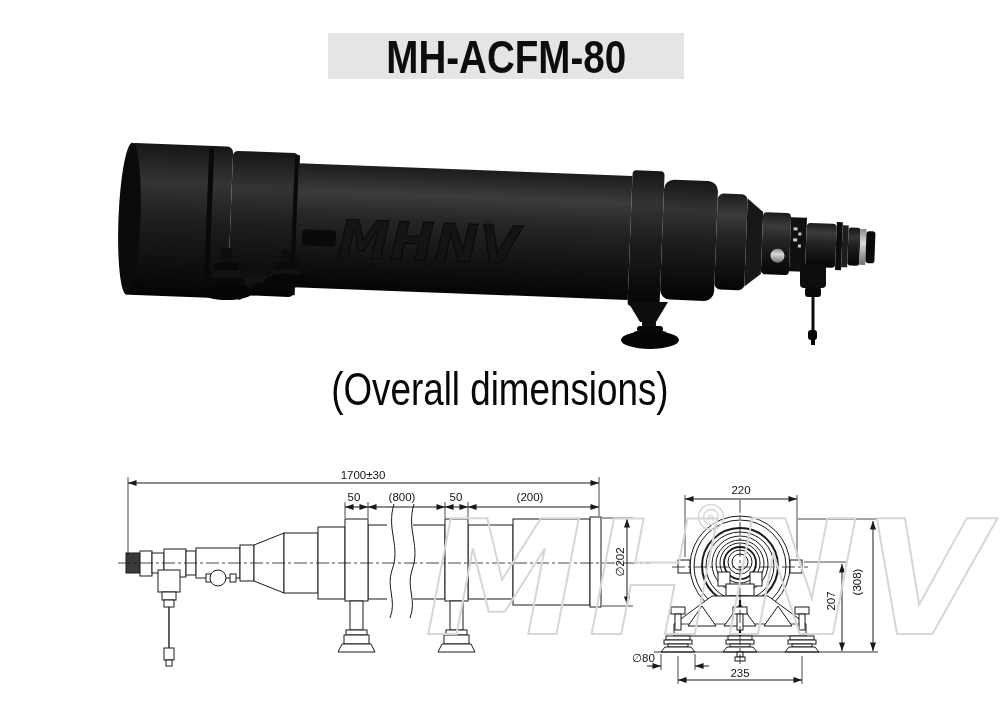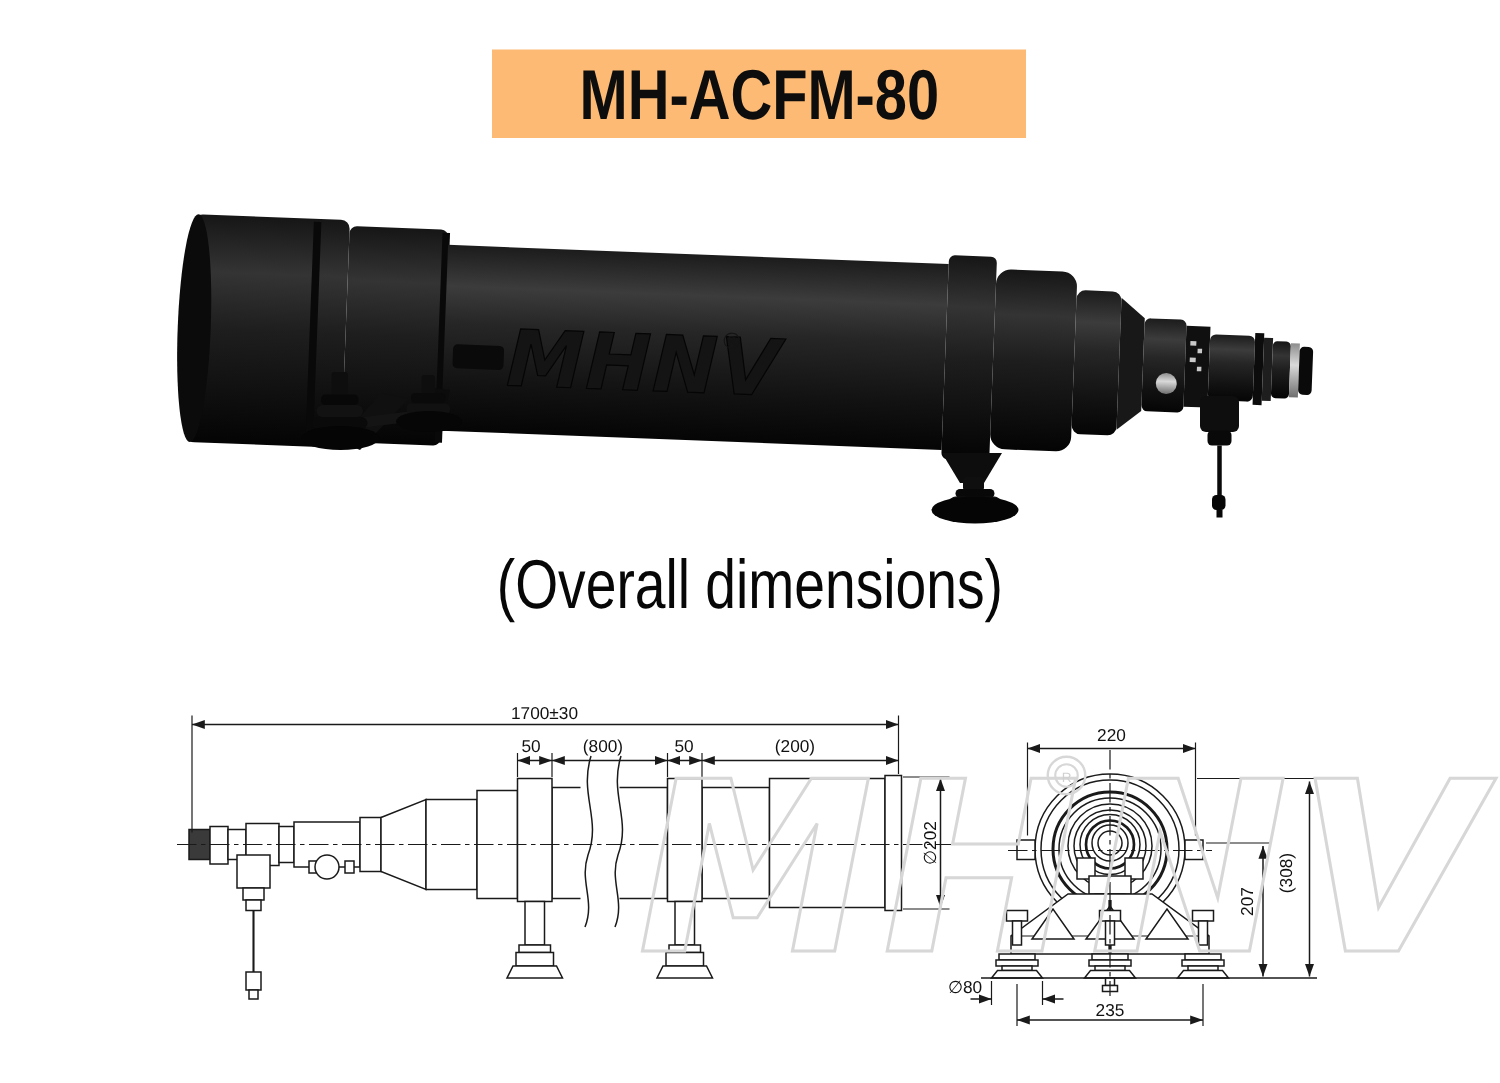--- a/index.html
+++ b/index.html
@@ -1,19 +1,19 @@
 <!DOCTYPE html>
 <html><head>
 <meta charset="utf-8">
 <style>
   html,body{margin:0;padding:0;background:#ffffff;}
   body{width:1000px;height:722px;position:relative;overflow:hidden;
        font-family:"Liberation Sans",sans-serif;color:#111;}
   .abs{position:absolute;}
-  #title-box{left:328px;top:33px;width:356px;height:59px;background:#fdba74;
+  #title-box{left:328px;top:33px;width:356px;height:46px;background:#e5e5e5;
              display:flex;align-items:center;justify-content:center;}
   #title-box .cond{font-size:47px;font-weight:bold;color:#0d0d0d;
              transform:scaleX(.82);white-space:nowrap;letter-spacing:0px;}
   #subtitle{left:0;top:362px;width:1000px;text-align:center;}
   #subtitle .cond{display:inline-block;font-size:46px;font-weight:400;color:#070707;
              transform:scaleX(.8);white-space:nowrap;}
   svg{position:absolute;left:0;top:0;}
   svg text.dim{font-family:"Liberation Sans",sans-serif;font-size:11.5px;fill:#111;}
 </style>
 </head>

